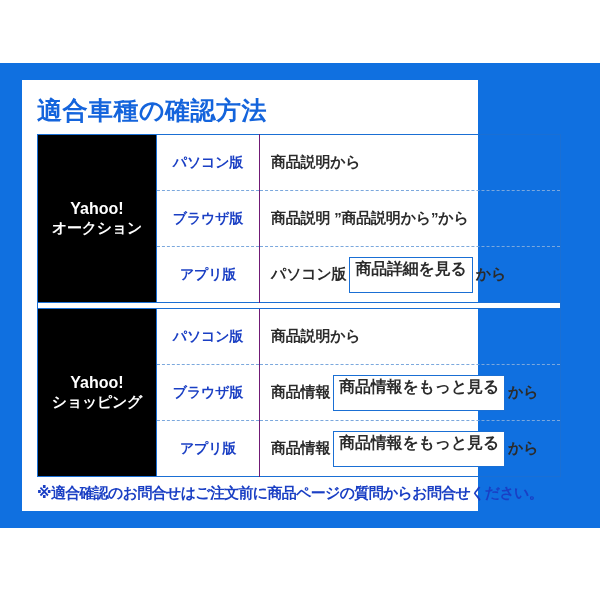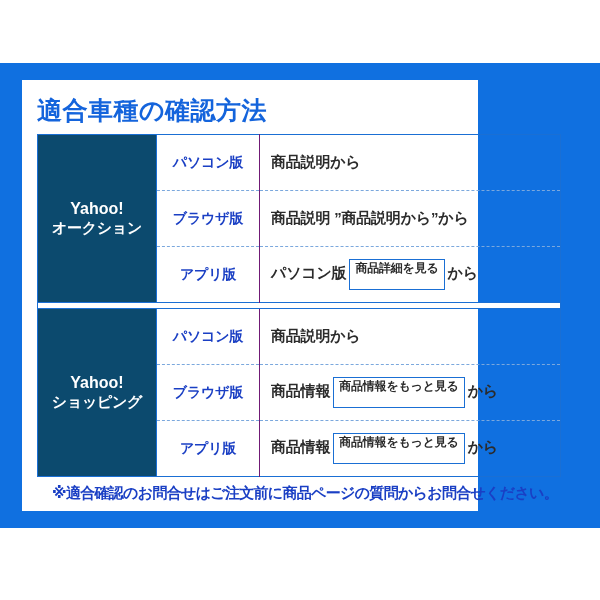--- a/index.html
+++ b/index.html
@@ -58,21 +58,21 @@
     box-sizing: border-box;
   }
   #fitment-table td {
     padding: 0;
     margin: 0;
     vertical-align: middle;
   }
 
   .brand-cell {
     width: 118px;
-    background: #0c4a6e;
+    background: #000000;
     color: #ffffff;
     text-align: center;
     font-weight: bold;
     line-height: 1.18;
     border-right: 1px solid #1a6fd4;
   }
   .brand-line1 { font-size: 16px; display: block; }
   .brand-line2 { font-size: 15px; display: block; letter-spacing: -0.3px; }
 
   .device-cell {
@@ -106,39 +106,38 @@
     height: 0;
   }
 
   
   .boxed {
     display: inline-block;
     border: 1px solid #1a6fd4;
     background: #ffffff;
     color: #2b2b2b;
     font-weight: bold;
-    font-size: 12px;
+    font-size: 16px;
     padding: 1px 5px 13px 5px;
     margin: 0 3px;
     line-height: 1.25;
     vertical-align: middle;
   }
 
   
   #footer-note {
     position: absolute;
     left: 15px;
     top: 404px;
     width: 530px;
     font-size: 15px;
     font-weight: bold;
     color: #1a3fc4;
     letter-spacing: -0.7px;
     white-space: nowrap;
-    margin-left: 15px;
   }
 </style>
 </head>
 <body>
 
 <div id="frame-wrap">
   <div id="frame-inner">
 
     <div id="page-title">適合車種の確認方法</div>
 

